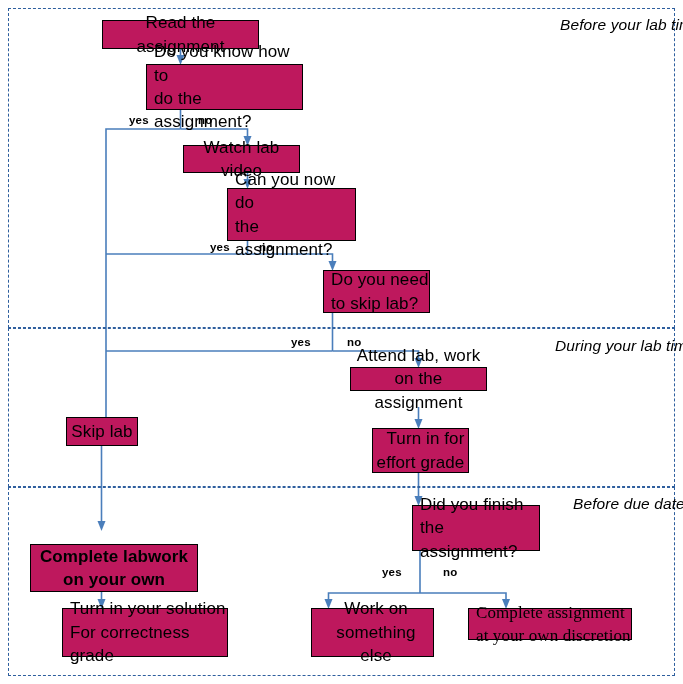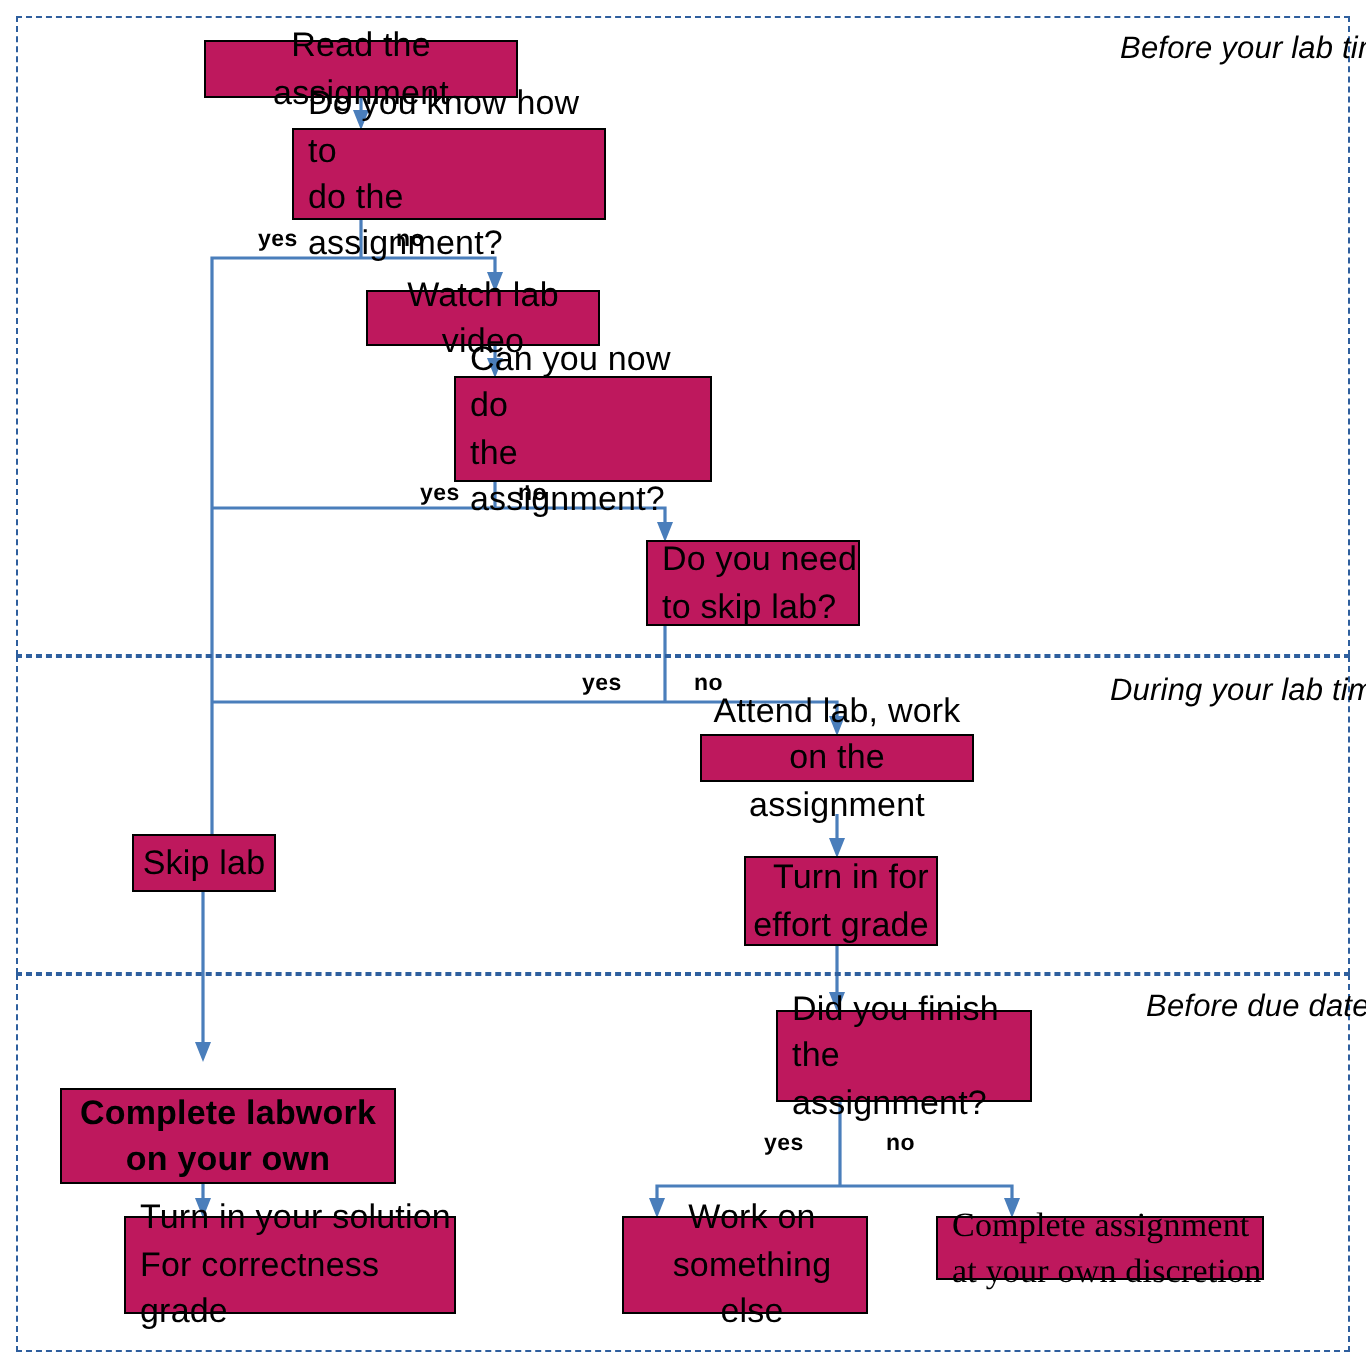--- a/index.html
+++ b/index.html
@@ -116,21 +116,21 @@
       <div class="node" style="left: 183px; top: 145px; width: 117px; height: 28px;">Watch lab video</div>
       <div class="node left-align" style="left: 183px; top: 188px; width: 129px; height: 53px;">Can you now do
 the assignment?</div>
       <div class="node left-align" style="left: 279px; top: 270px; width: 107px; height: 43px;">Do you need
 to skip lab?</div>
       <div class="node" style="left: 350px; top: 367px; width: 137px; height: 24px;">Attend lab, work
 on the assignment</div>
       <div class="node" style="left: 66px; top: 417px; width: 72px; height: 29px;">Skip lab</div>
       <div class="node" style="left: 372px; top: 428px; width: 97px; height: 45px; text-align: right;">Turn in for
 effort grade</div>
-      <div class="node left-align" style="left: 344px; top: 505px; width: 128px; height: 46px;">Did you finish
+      <div class="node left-align" style="left: 368px; top: 505px; width: 128px; height: 46px;">Did you finish
 the assignment?</div>
       <div class="node" style="left: 30px; top: 544px; width: 168px; height: 48px; font-weight: bold;">Complete labwork
 on your own</div>
       <div class="node left-align" style="left: 18px; top: 608px; width: 166px; height: 49px;">Turn in your solution
 For correctness grade</div>
       <div class="node left-align" style="left: 267px; top: 608px; width: 123px; height: 49px; text-align: center;">Work on
 something else</div>
       <div class="node left-align" style="left: 424px; top: 608px; width: 164px; height: 32px; font-family: Liberation Serif, serif;">Complete assignment
 at your own discretion</div>
     </div>

